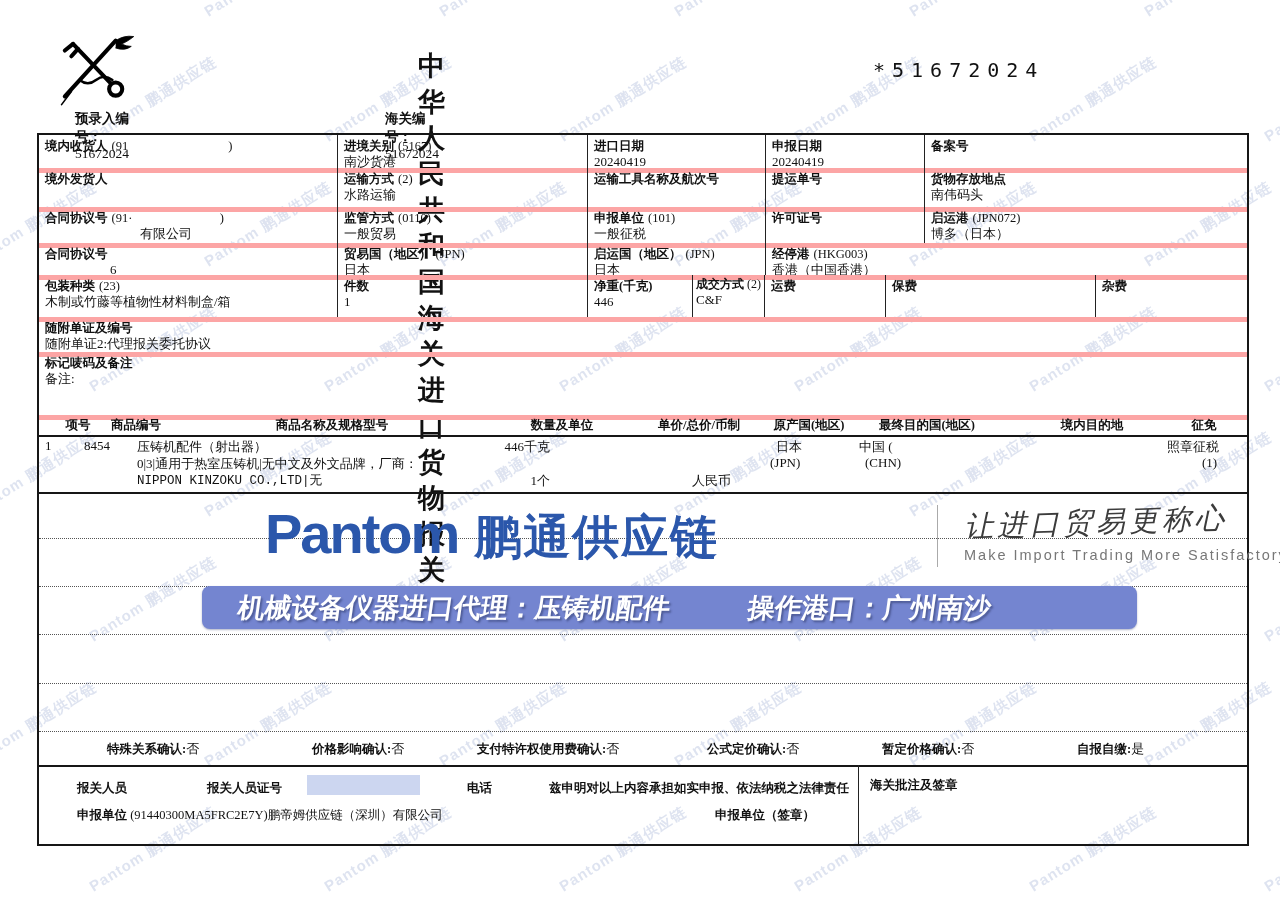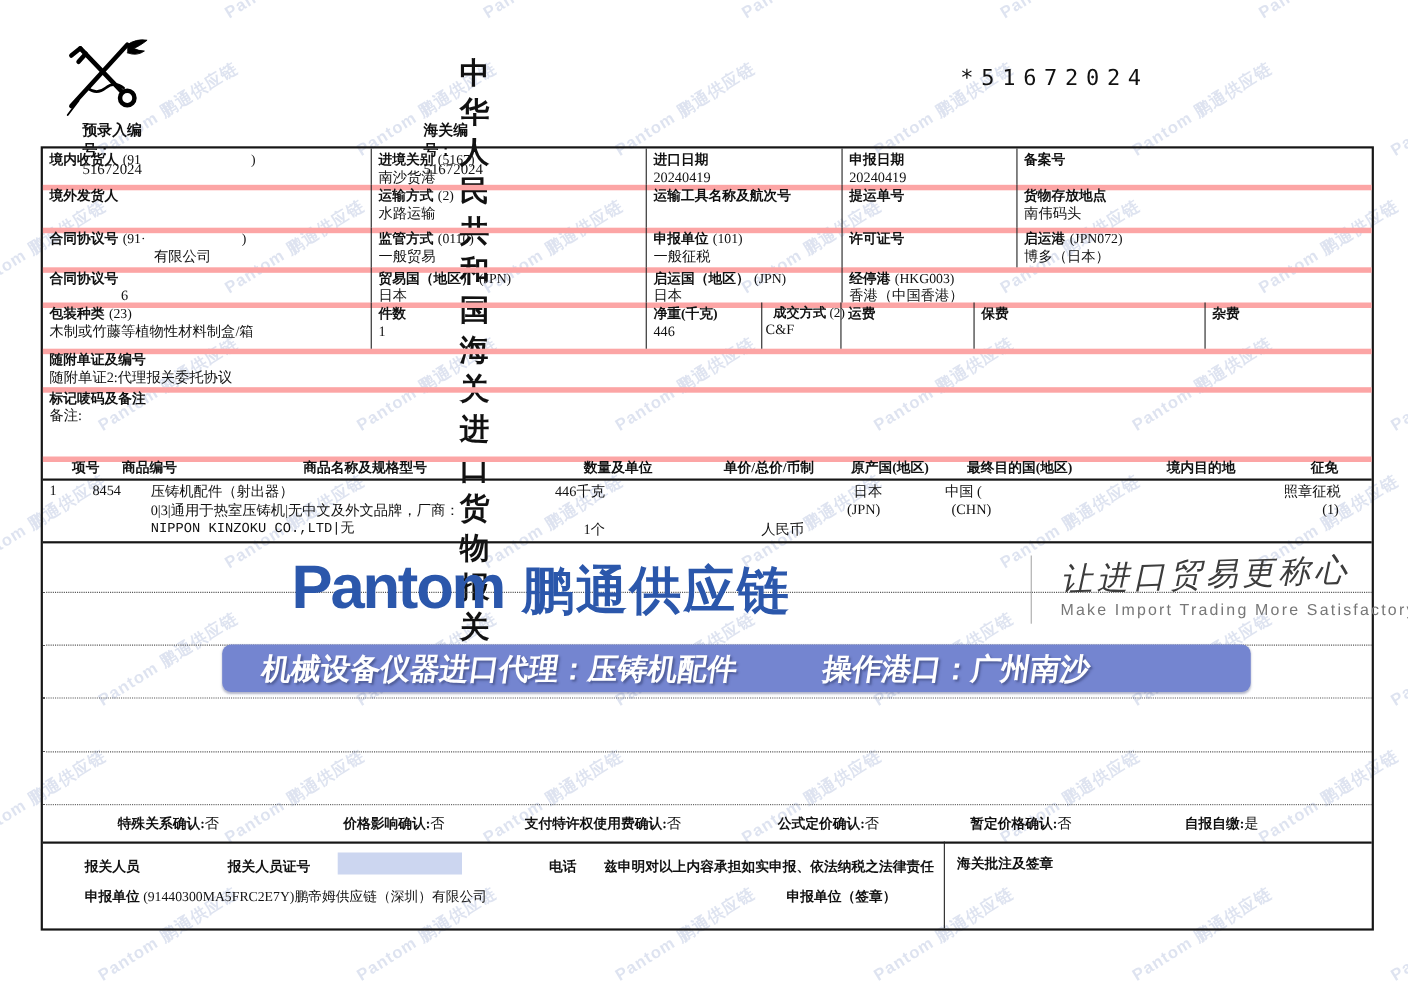--- a/index.html
+++ b/index.html
@@ -241,21 +241,21 @@
       </div>
       <div class="cell" style="left:298px;width:50px;">
         <div class="l1"><span class="lbl">件数</span></div>
         <div class="val">1</div>
       </div>
       <div class="cell" style="left:548px;width:105px;">
         <div class="l1"><span class="lbl">净重(千克)</span></div>
         <div class="val">446</div>
       </div>
       <div class="cell" style="left:653px;width:72px;padding-left:3px;">
-        <div class="l1" style="font-size:12px;text-align:right;"><span class="lbl" style="font-size:12px;">成交方式</span> <span class="code" style="font-size:12px;">(2)</span></div>
+        <div class="l1" style="font-size:12px;"><span class="lbl" style="font-size:12px;">成交方式</span> <span class="code" style="font-size:12px;">(2)</span></div>
         <div class="val">C&amp;F</div>
       </div>
       <div class="cell" style="left:725px;width:121px;">
         <div class="l1"><span class="lbl">运费</span></div>
       </div>
       <div class="cell" style="left:1056px;width:152px;">
         <div class="l1"><span class="lbl">杂费</span></div>
       </div>
       <div class="cell" style="left:846px;width:210px;">
         <div class="l1"><span class="lbl">保费</span></div>
@@ -330,20 +330,20 @@
       <span class="c-item" style="left:668px;"><b>公式定价确认:</b><span>否</span></span>
       <span class="c-item" style="left:843px;"><b>暂定价格确认:</b><span>否</span></span>
       <span class="c-item" style="left:1038px;"><b>自报自缴:</b><span>是</span></span>
     </div>
 
     <div class="footer">
       <div class="f-div"></div>
       <span class="f-item" style="left:38px;top:15px;font-weight:bold;">报关人员</span>
       <span class="f-item" style="left:168px;top:15px;font-weight:bold;">报关人员证号</span>
       <div class="redact" style="left:268px;top:10px;width:113px;height:20px;"></div>
-      <span class="f-item" style="left:428px;top:15px;font-weight:bold;margin-left:32px;">电话</span>
+      <span class="f-item" style="left:428px;top:15px;font-weight:bold;">电话</span>
       <span class="f-item" style="right:398px;top:15px;font-weight:bold;">兹申明对以上内容承担如实申报、依法纳税之法律责任</span>
       <span class="f-item" style="left:38px;top:42px;"><b>申报单位</b> <span>(91440300MA5FRC2E7Y)鹏帝姆供应链（深圳）有限公司</span></span>
       <span class="f-item" style="right:432px;top:42px;font-weight:bold;">申报单位（签章）</span>
       <span class="f-item" style="left:831px;top:12px;font-weight:bold;">海关批注及签章</span>
     </div>
   </div>
 </div>
 
 </body></html>

